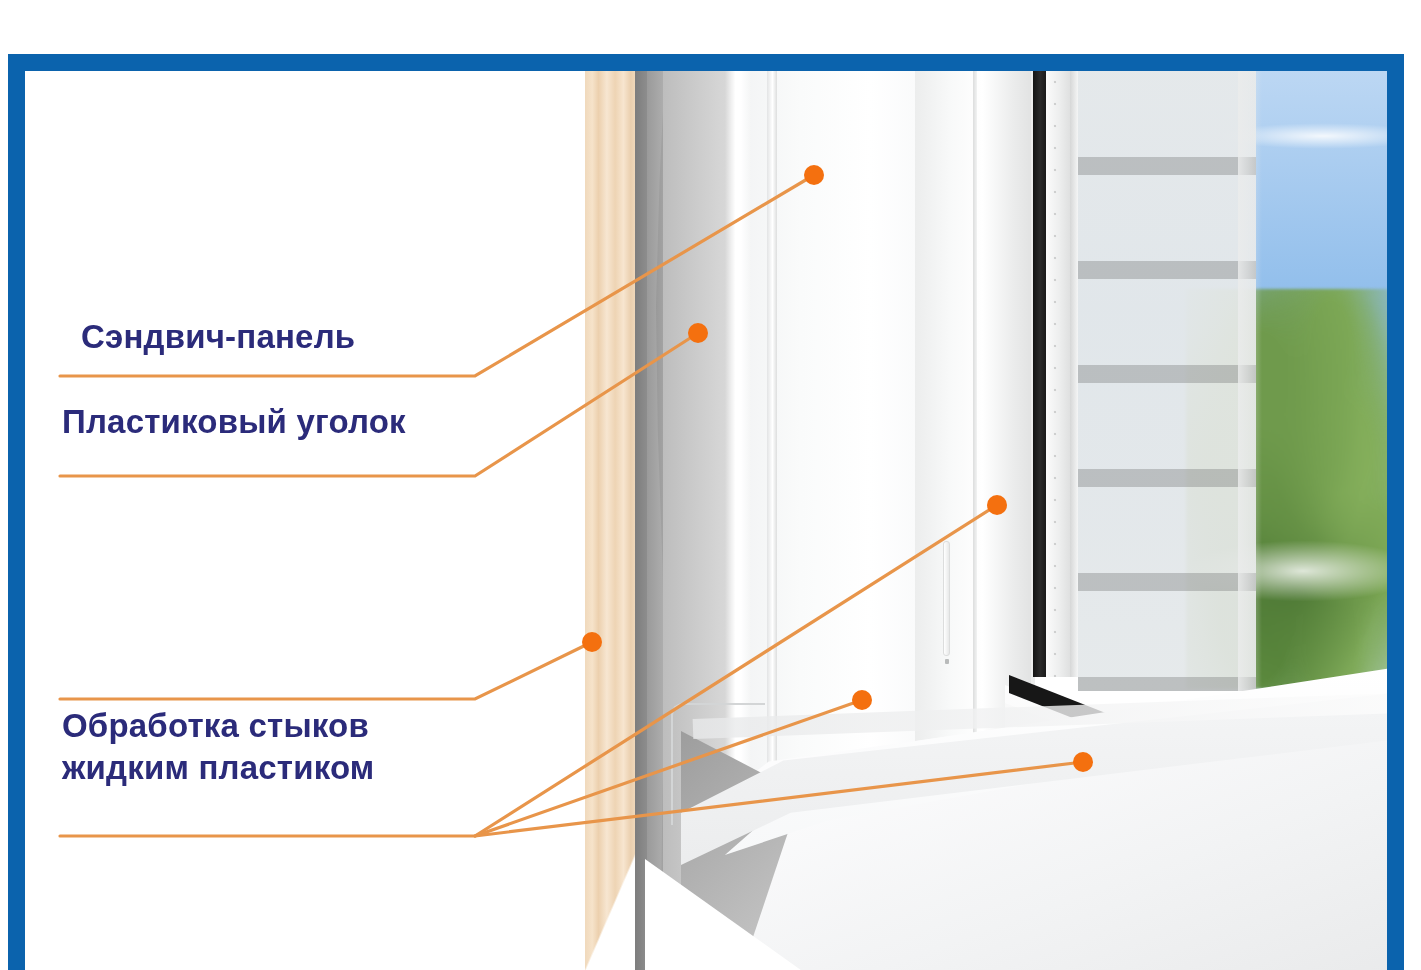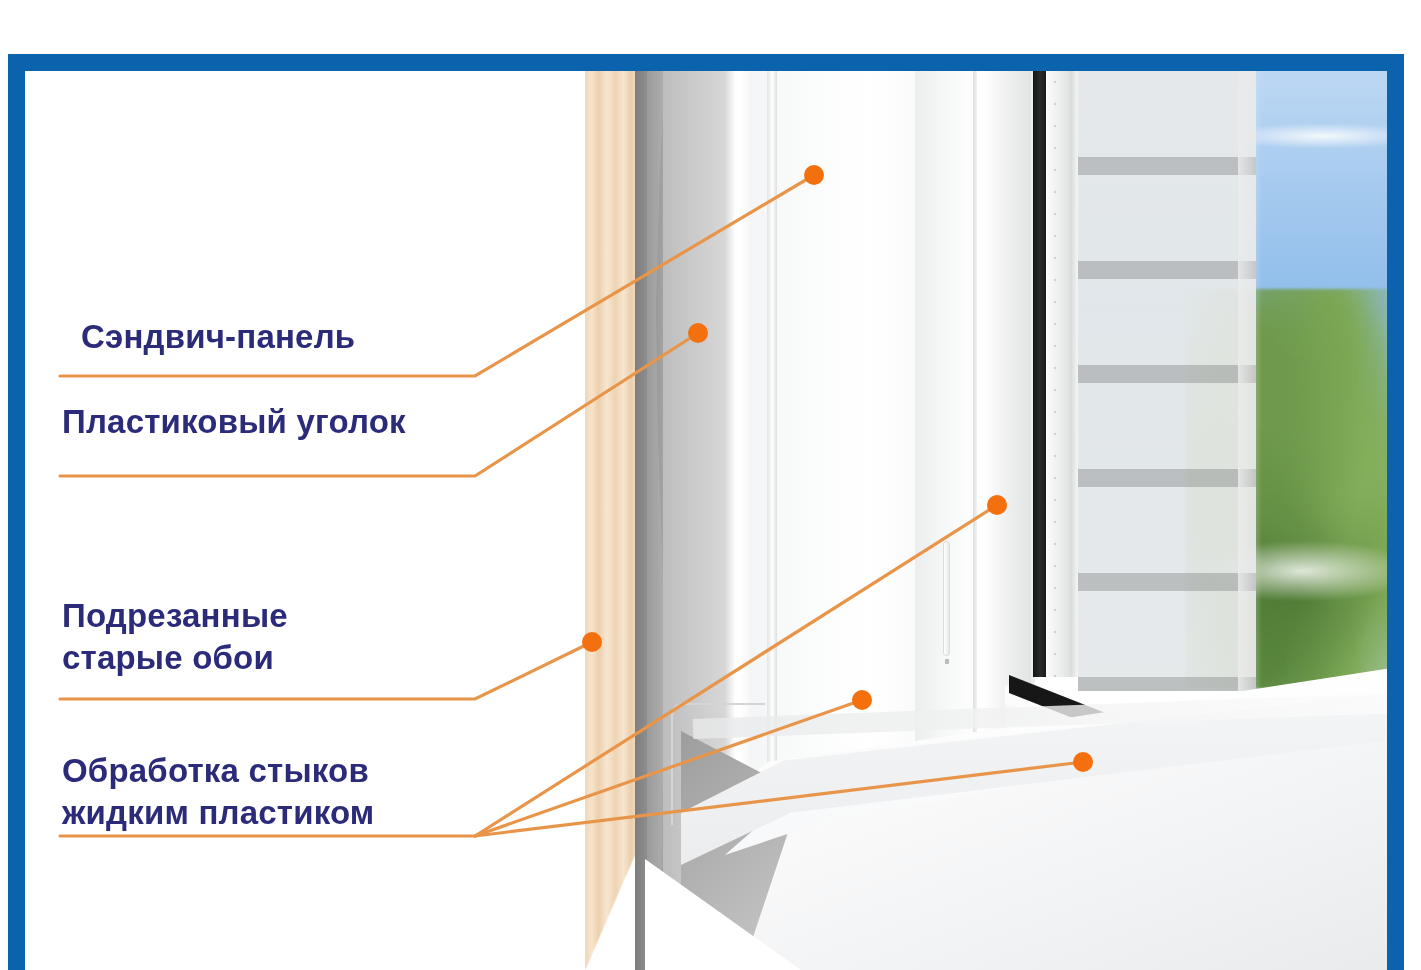--- a/index.html
+++ b/index.html
@@ -325,21 +325,19 @@
           <circle cx="972" cy="434" r="10"></circle>
           <circle cx="837" cy="629" r="10"></circle>
           <circle cx="1058" cy="691" r="10"></circle>
         </g>
       </svg>
 
       <div class="label" style="left:56px;top:245px;">Сэндвич-панель</div>
 
       <div class="label" style="left:37px;top:330px;">Пластиковый уголок</div>
 
-      <div class="label" style="left:37px;top:524px;">Подрезанные
-старые обои</div>
-
-      <div class="label" style="left:37px;top:679px;">Обработка стыков
+
+      <div class="label" style="left:37px;top:634px;">Обработка стыков
 жидким пластиком</div>
 
     </div>
   </div>
 </div>
 
 </body></html>

